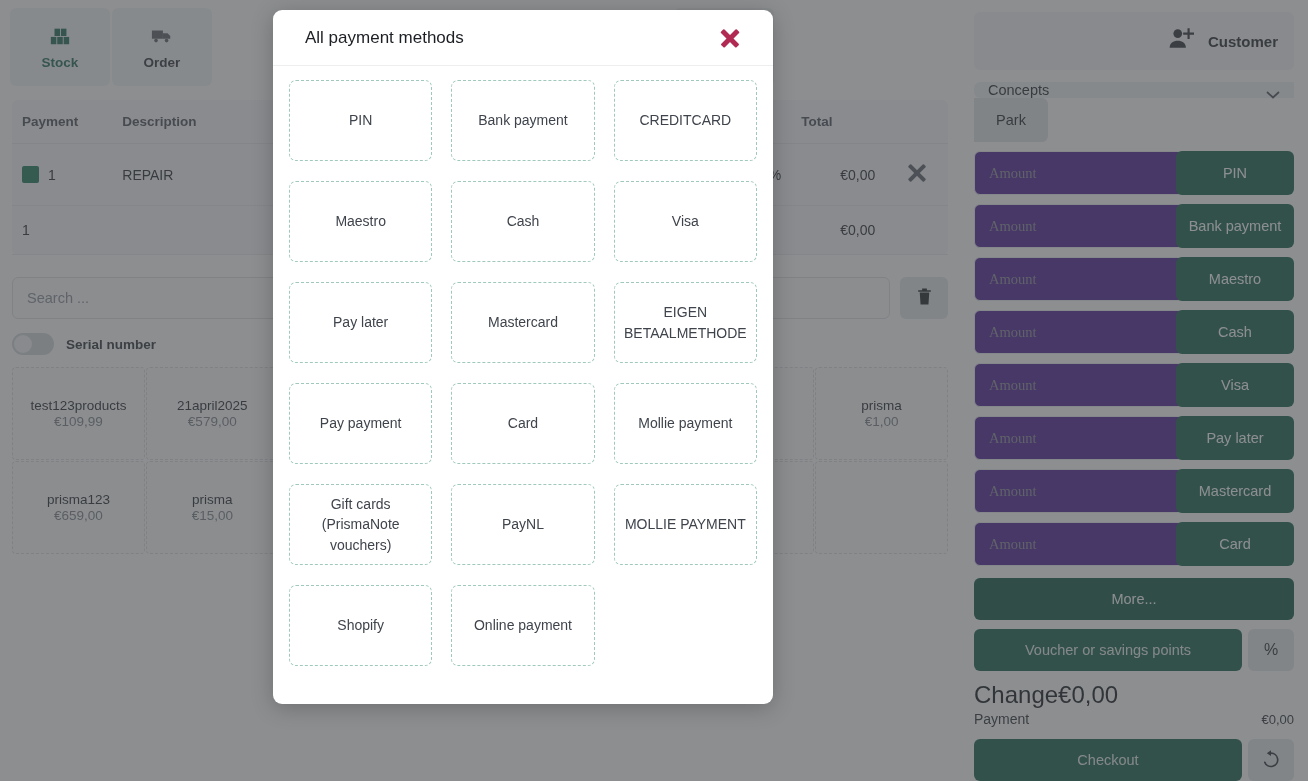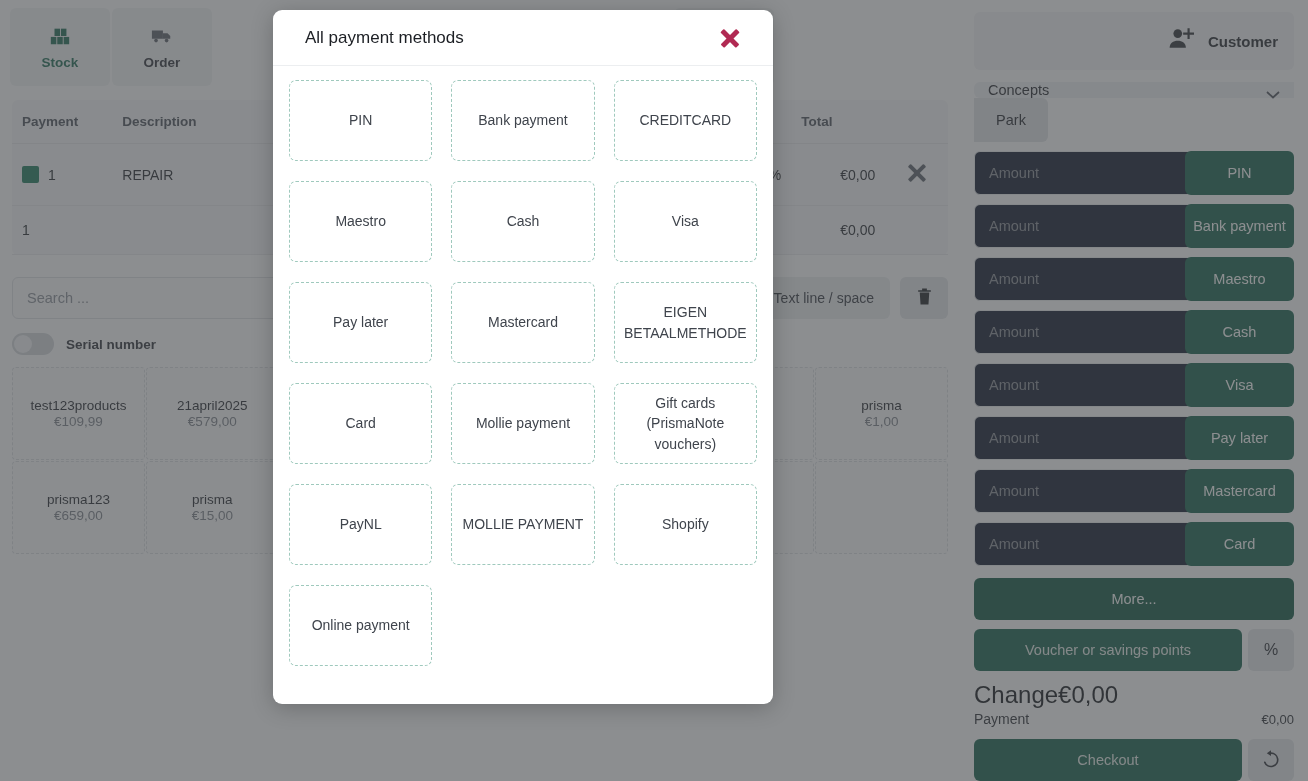--- a/index.html
+++ b/index.html
@@ -106,23 +106,23 @@
   }
   .concept-sel span { font-size: 14.5px; color: #22252b; }
   .chev { width: 14px; height: 8px; }
   .btn-park {
     width: 74px; height: 44px; background: #e2e4e7; border: none; border-radius: 0 6px 6px 0;
     font-size: 14.5px; color: #22252b; cursor: pointer; font-family: "Liberation Sans", sans-serif;
   }
 
   .pay-row { display: flex; margin: 9px 14px 0 14px; }
   .amt-field {
-    flex: 1; height: 44px; background: #0f172a; border: 1px solid #eceef0;
+    flex: 1; height: 44px; background: #4c1d95; border: 1px solid #eceef0;
     border-radius: 6px 0 0 6px; padding: 0 14px; font-size: 14.5px; color: #84888f;
-    font-family: Liberation Sans, sans-serif;
+    font-family: Liberation Serif, serif;
   }
   .amt-field::placeholder { color: #8a8e96; }
   .pay-btn {
     width: 152px; height: 44px; background: #14604a; border: none; border-radius: 6px;
     color: #ffffff; font-size: 14.5px; cursor: pointer; margin-left: -6px;
     font-family: "Liberation Sans", sans-serif;
   }
 
   .btn-more {
     display: block; width: calc(100% - 28px); margin: 12px 14px 0 14px; height: 42px;
@@ -261,21 +261,20 @@
               <td class="c-tax"></td>
               <td class="c-total">€0,00</td>
               <td class="c-x"></td>
             </tr>
           </tbody>
         </table>
       </div>
 
       <div class="search-row">
         <input class="search-input" placeholder="Search ..." style="">
-        <button class="btn-textline">Text line / space</button>
         <button class="btn-trash">
           <span>
             <svg viewBox="0 0 24 24" width="19" height="19">
                 <path d="M9 2h6v2h5v2H4V4h5zM6 7h12l-1 15H7z" fill="#1d2024"></path>
               </svg>
           </span>
         </button>
       </div>
 
       <div class="serial-row">
@@ -420,20 +419,21 @@
       <div class="pm-grid">
         <div class="pm-tile">PIN</div>
         <div class="pm-tile">Bank payment</div>
         <div class="pm-tile">CREDITCARD</div>
         <div class="pm-tile">Maestro</div>
         <div class="pm-tile">Cash</div>
         <div class="pm-tile">Visa</div>
         <div class="pm-tile">Pay later</div>
         <div class="pm-tile">Mastercard</div>
         <div class="pm-tile">EIGEN BETAALMETHODE</div>
+        <div class="pm-tile">Pay payment</div>
         <div class="pm-tile">Card</div>
         <div class="pm-tile">Mollie payment</div>
         <div class="pm-tile">Gift cards (PrismaNote vouchers)</div>
         <div class="pm-tile">PayNL</div>
         <div class="pm-tile">MOLLIE PAYMENT</div>
         <div class="pm-tile">Shopify</div>
         <div class="pm-tile">Online payment</div>
       </div>
     </div>
   </div>

